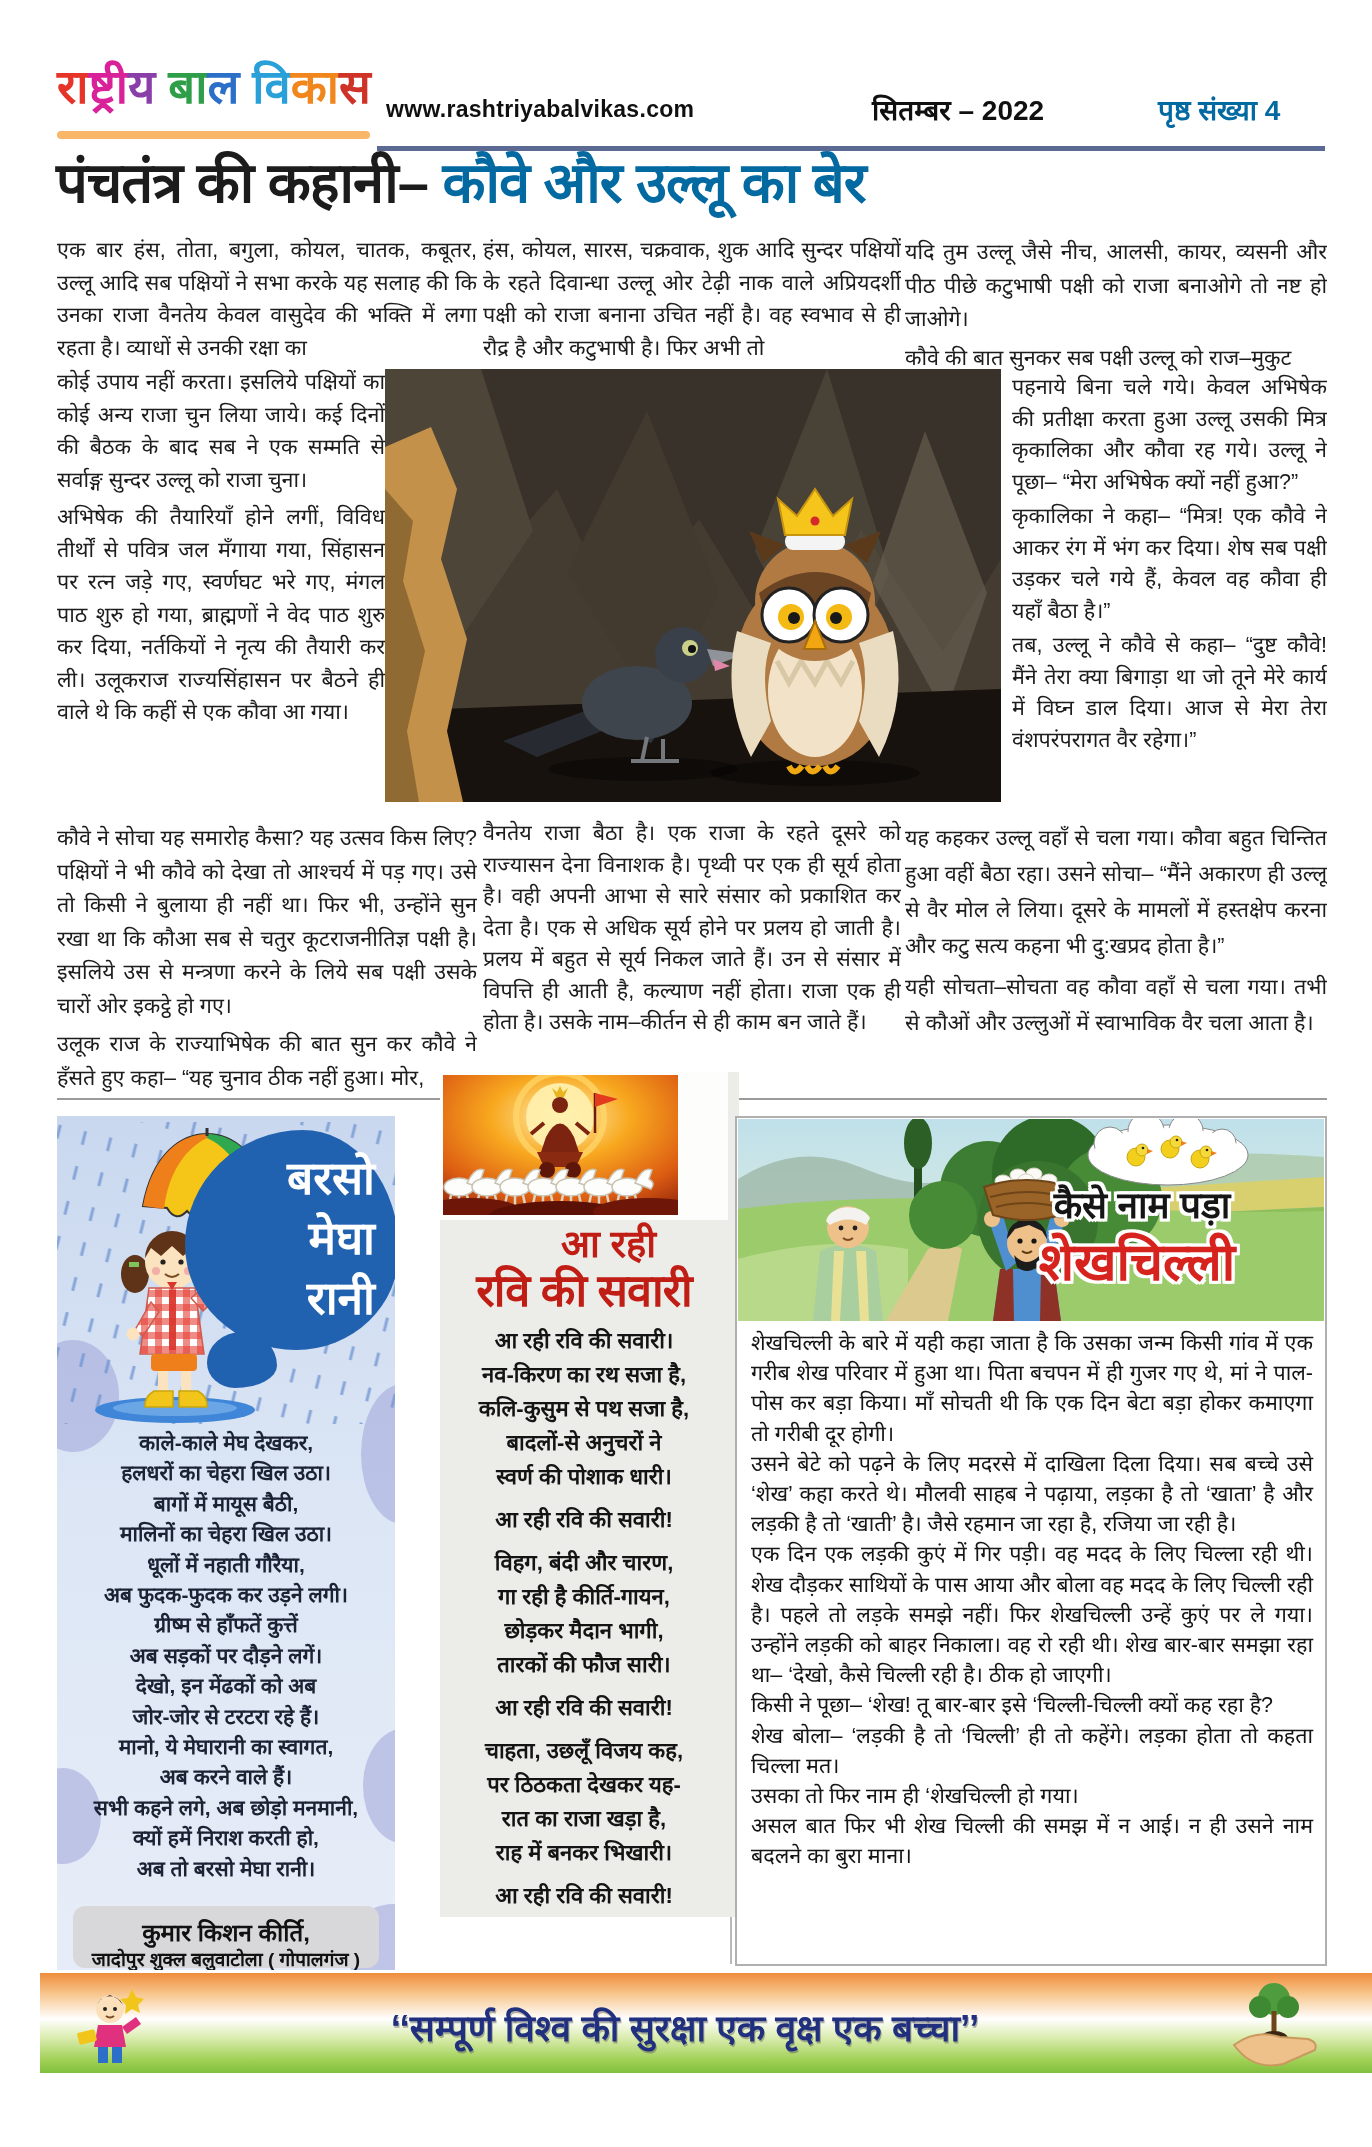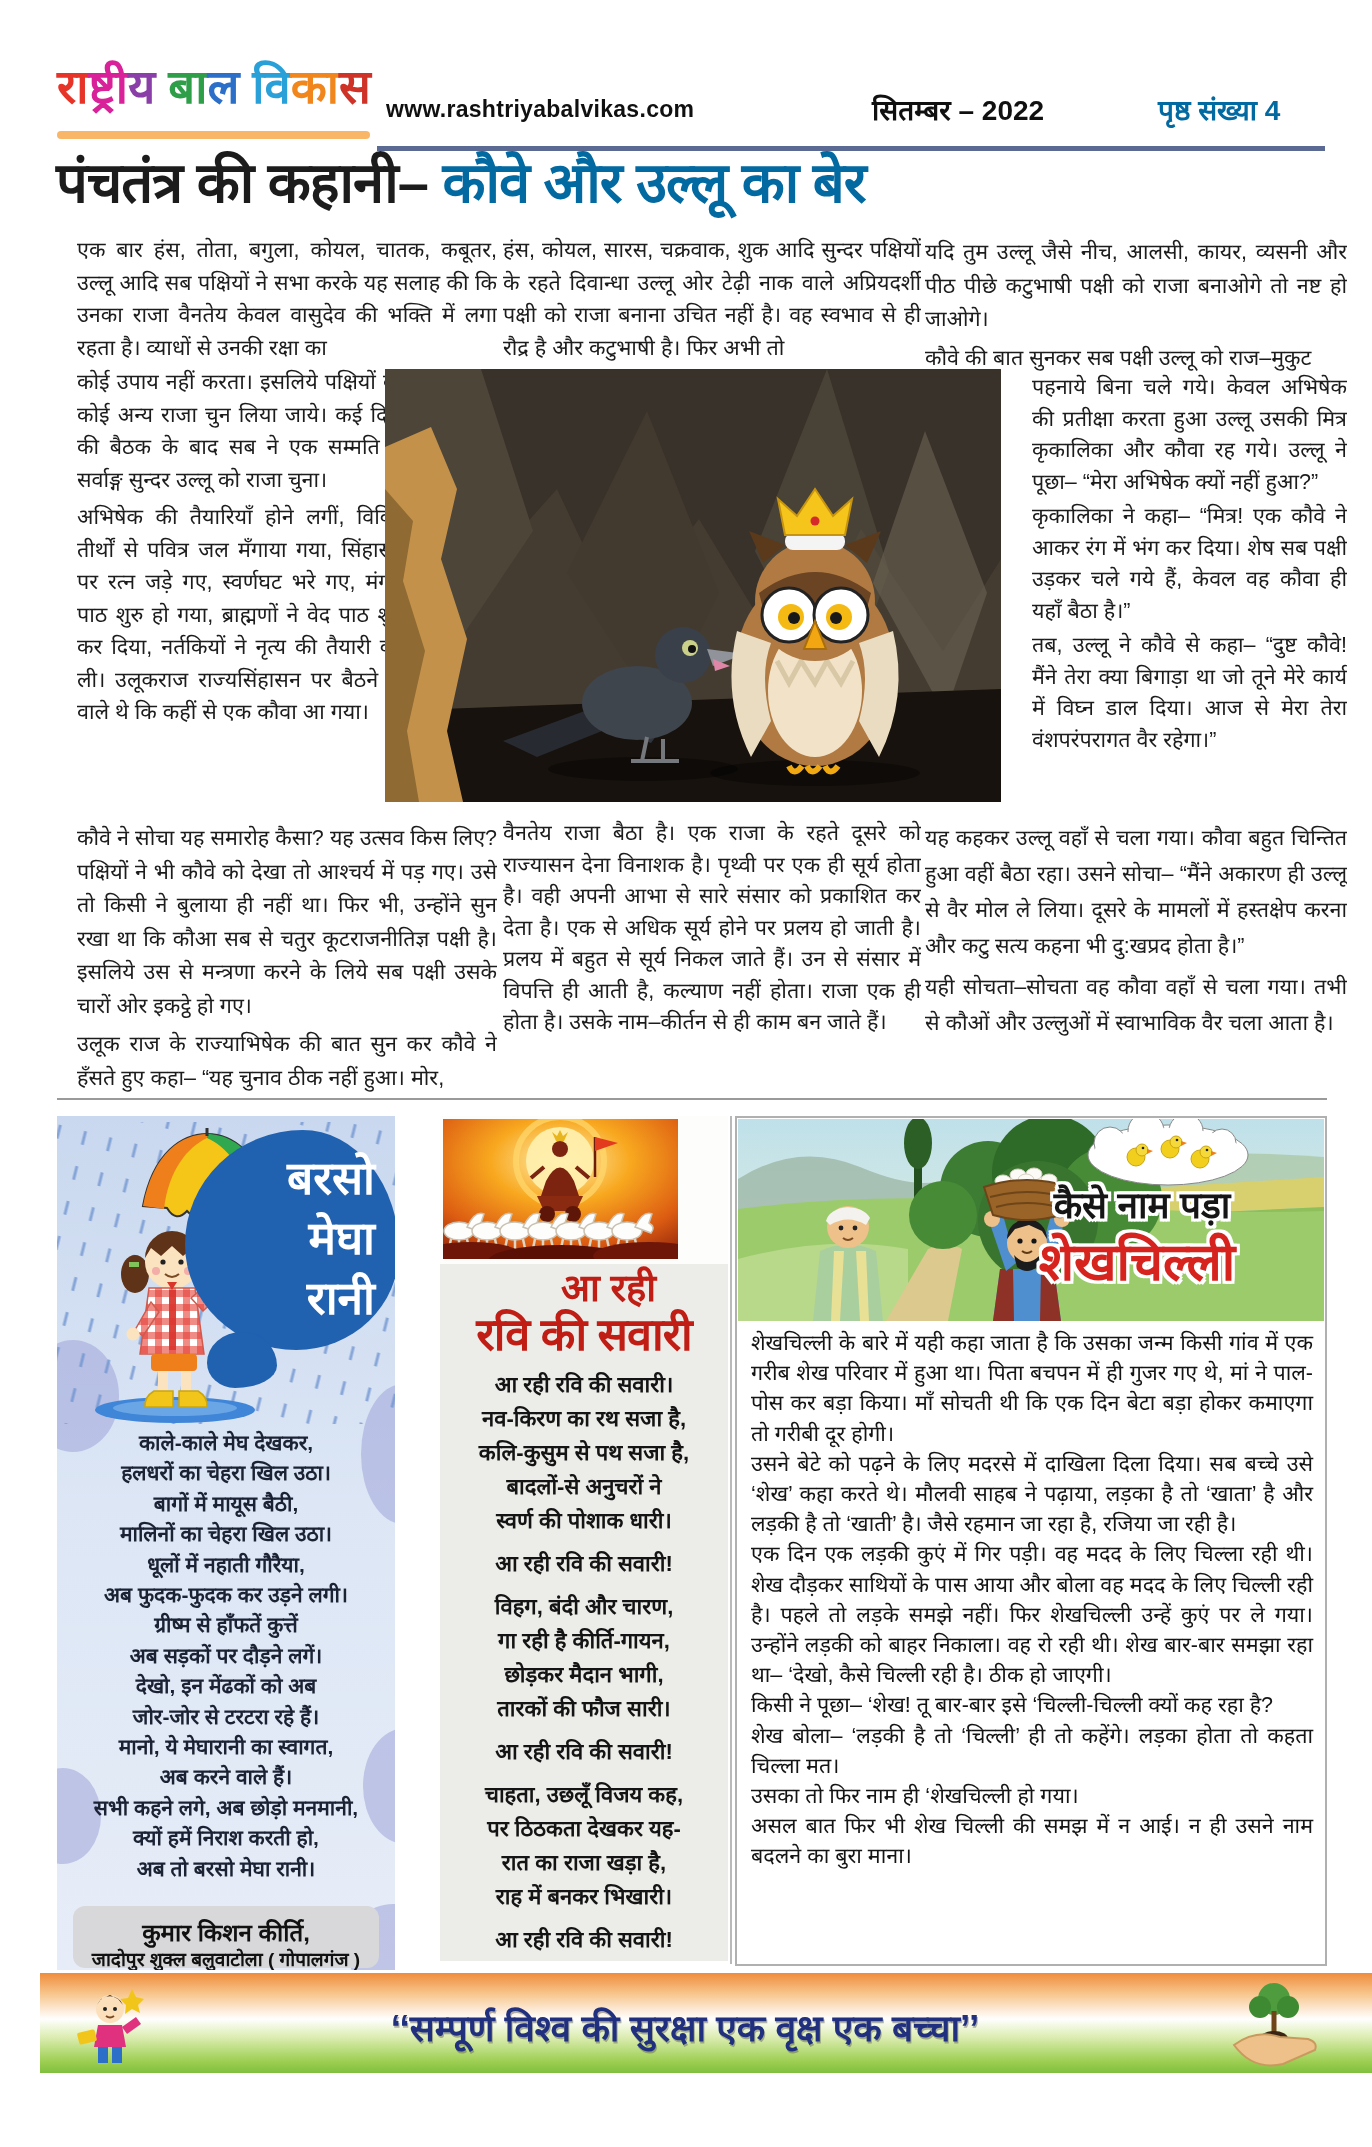--- a/index.html
+++ b/index.html
@@ -9,21 +9,21 @@
   
   .logo{left:57px;top:54px;font-size:47px;font-weight:800;line-height:1.4;letter-spacing:0;}
   .logo-underline{left:57px;top:131px;width:313px;height:8px;background:#f9b568;border-radius:4px;}
   .site-url{left:386px;top:96px;font-size:23px;font-weight:700;color:#101010;letter-spacing:.3px;}
   .issue-date{left:872px;top:90px;font-size:28px;font-weight:700;color:#101010;}
   .page-no{left:1158px;top:90px;font-size:28px;font-weight:700;color:#0369a1;}
   .head-rule{left:377px;top:146px;width:948px;height:5px;background:#5a6a92;}
   .headline{left:56px;top:150px;width:1280px;font-size:56px;font-weight:800;letter-spacing:-1px;line-height:66px;white-space:nowrap;}
   .headline .hl-red{color:#0369a1;}
   
-  .art{font-size:21.5px;line-height:32.5px;text-align:justify;overflow:hidden;margin-left:20px;}
+  .art{font-size:21.5px;line-height:32.5px;text-align:justify;overflow:hidden;}
   .art .para{margin:0 0 5px 0;}
   .blkA{left:57px;top:234px;width:420px;height:132px;}
   .blkB{left:57px;top:366px;width:328px;height:452px;}
   .blkC{left:57px;top:822px;width:420px;height:282px;line-height:33.5px;}
   .blkD{left:483px;top:234px;width:418px;height:136px;}
   .blkF{left:483px;top:818px;width:418px;height:288px;line-height:31.5px;}
   .blkG{left:905px;top:236px;width:422px;height:138px;line-height:33.5px;}
   .blkH{left:1012px;top:372px;width:315px;height:442px;line-height:31.5px;}
   .blkH .para{margin-bottom:3px;}
   .blkI{left:905px;top:820px;width:422px;height:292px;line-height:36px;}
@@ -40,21 +40,21 @@
   .title-blob-tail{position:absolute;left:150px;top:216px;width:70px;height:56px;background:#2061b0;border-radius:50% 50% 60% 40%/55% 60% 40% 45%;}
   .rp-title{position:absolute;left:0;top:18px;width:188px;text-align:right;color:#fff;font-weight:800;
       font-size:46px;line-height:60px;}
   .rp-lines{position:absolute;left:8px;top:312px;width:322px;text-align:center;font-size:21px;font-weight:700;
       color:#1a2233;line-height:30.4px;}
   .author-box{position:absolute;left:16px;top:790px;width:306px;height:62px;background:#d8d8da;border-radius:12px;
       text-align:center;padding-top:12px;box-sizing:border-box;}
   .author-name{font-size:24px;font-weight:800;color:#111;line-height:30px;}
   .author-addr{font-size:19px;font-weight:700;color:#111;line-height:24px;}
   
-  .panel2{left:440px;top:1116px;width:288px;height:845px;background:#ecece9;overflow:hidden;}
+  .panel2{left:440px;top:1072px;width:288px;height:845px;background:#ecece9;overflow:hidden;padding-left:11px;}
   .p2-white{position:absolute;left:0;top:0;width:288px;height:148px;background:#fdfdfc;}
   .sun-illu{position:absolute;left:3px;top:3px;width:235px;height:140px;}
   .sp-title1{position:absolute;left:0;top:150px;width:216px;text-align:right;font-size:38px;font-weight:800;color:#c01d15;line-height:44px;}
   .sp-title2{position:absolute;left:0;top:194px;width:288px;text-align:center;font-size:45px;font-weight:800;color:#c01d15;letter-spacing:-1px;line-height:50px;}
   .sp-stanzas{position:absolute;left:0;top:252px;width:288px;text-align:center;font-size:22px;font-weight:700;color:#141414;}
   .sp-stanzas .stanza{margin-bottom:9px;}
   .sp-stanzas .line{line-height:34px;}
   
   .panel3{left:735px;top:1116px;width:592px;height:850px;background:#fff;border:2px solid #b0b0b0;box-sizing:border-box;overflow:hidden;}
   .sheikh-illu{position:absolute;left:1px;top:1px;width:586px;height:202px;}

